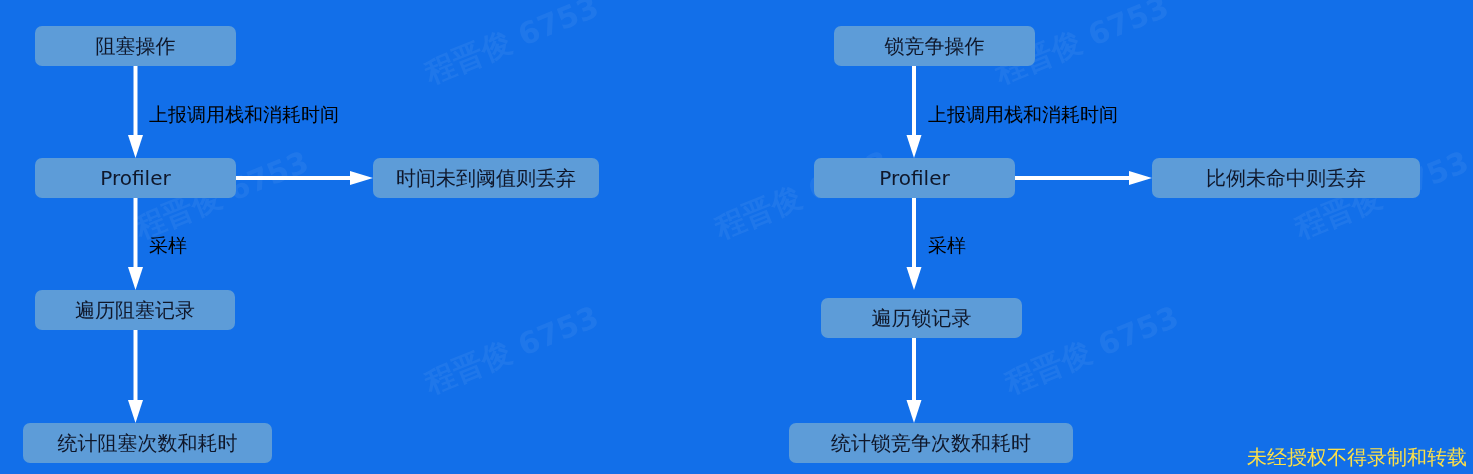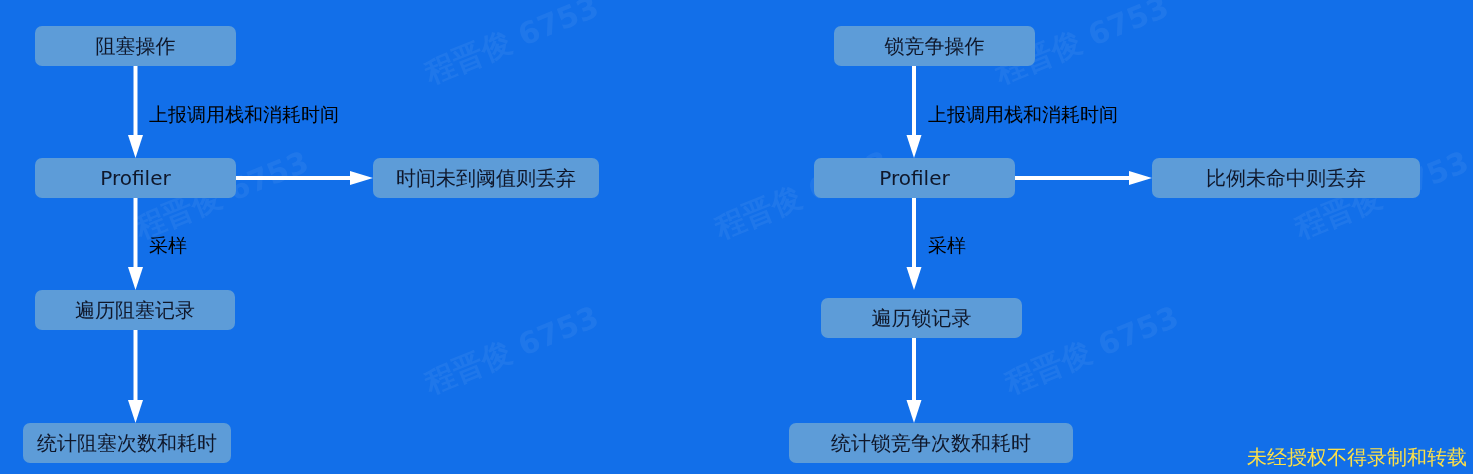--- a/index.html
+++ b/index.html
@@ -64,21 +64,21 @@
     <polygon points="906.5,400 921.5,400 914,423" fill="#fff"></polygon>
   </g>
 </svg>
 
 <div class="node" style="left:35px;top:26px;width:201px;">阻塞操作</div>
 <div class="label" style="left:149px;top:102px;">上报调用栈和消耗时间</div>
 <div class="node" style="left:35px;top:158px;width:201px;">Profiler</div>
 <div class="node" style="left:373px;top:158px;width:226px;text-align:center;">时间未到阈值则丢弃</div>
 <div class="label" style="left:149px;top:233px;">采样</div>
 <div class="node" style="left:35px;top:290px;width:200px;">遍历阻塞记录</div>
-<div class="node" style="left:23px;top:423px;width:208px;">统计阻塞次数和耗时</div>
+<div class="node" style="left:23px;top:423px;width:249px;">统计阻塞次数和耗时</div>
 
 <div class="node" style="left:814px;top:26px;width:201px;margin-left:20px;">锁竞争操作</div>
 <div class="label" style="left:928px;top:102px;">上报调用栈和消耗时间</div>
 <div class="node" style="left:814px;top:158px;width:201px;">Profiler</div>
 <div class="node" style="left:1152px;top:158px;width:268px;">比例未命中则丢弃</div>
 <div class="label" style="left:928px;top:233px;">采样</div>
 <div class="node" style="left:814px;top:298px;width:201px;margin-left:7px;">遍历锁记录</div>
 <div class="node" style="left:789px;top:423px;width:284px;">统计锁竞争次数和耗时</div>
 
 <div class="footer">未经授权不得录制和转载</div>

